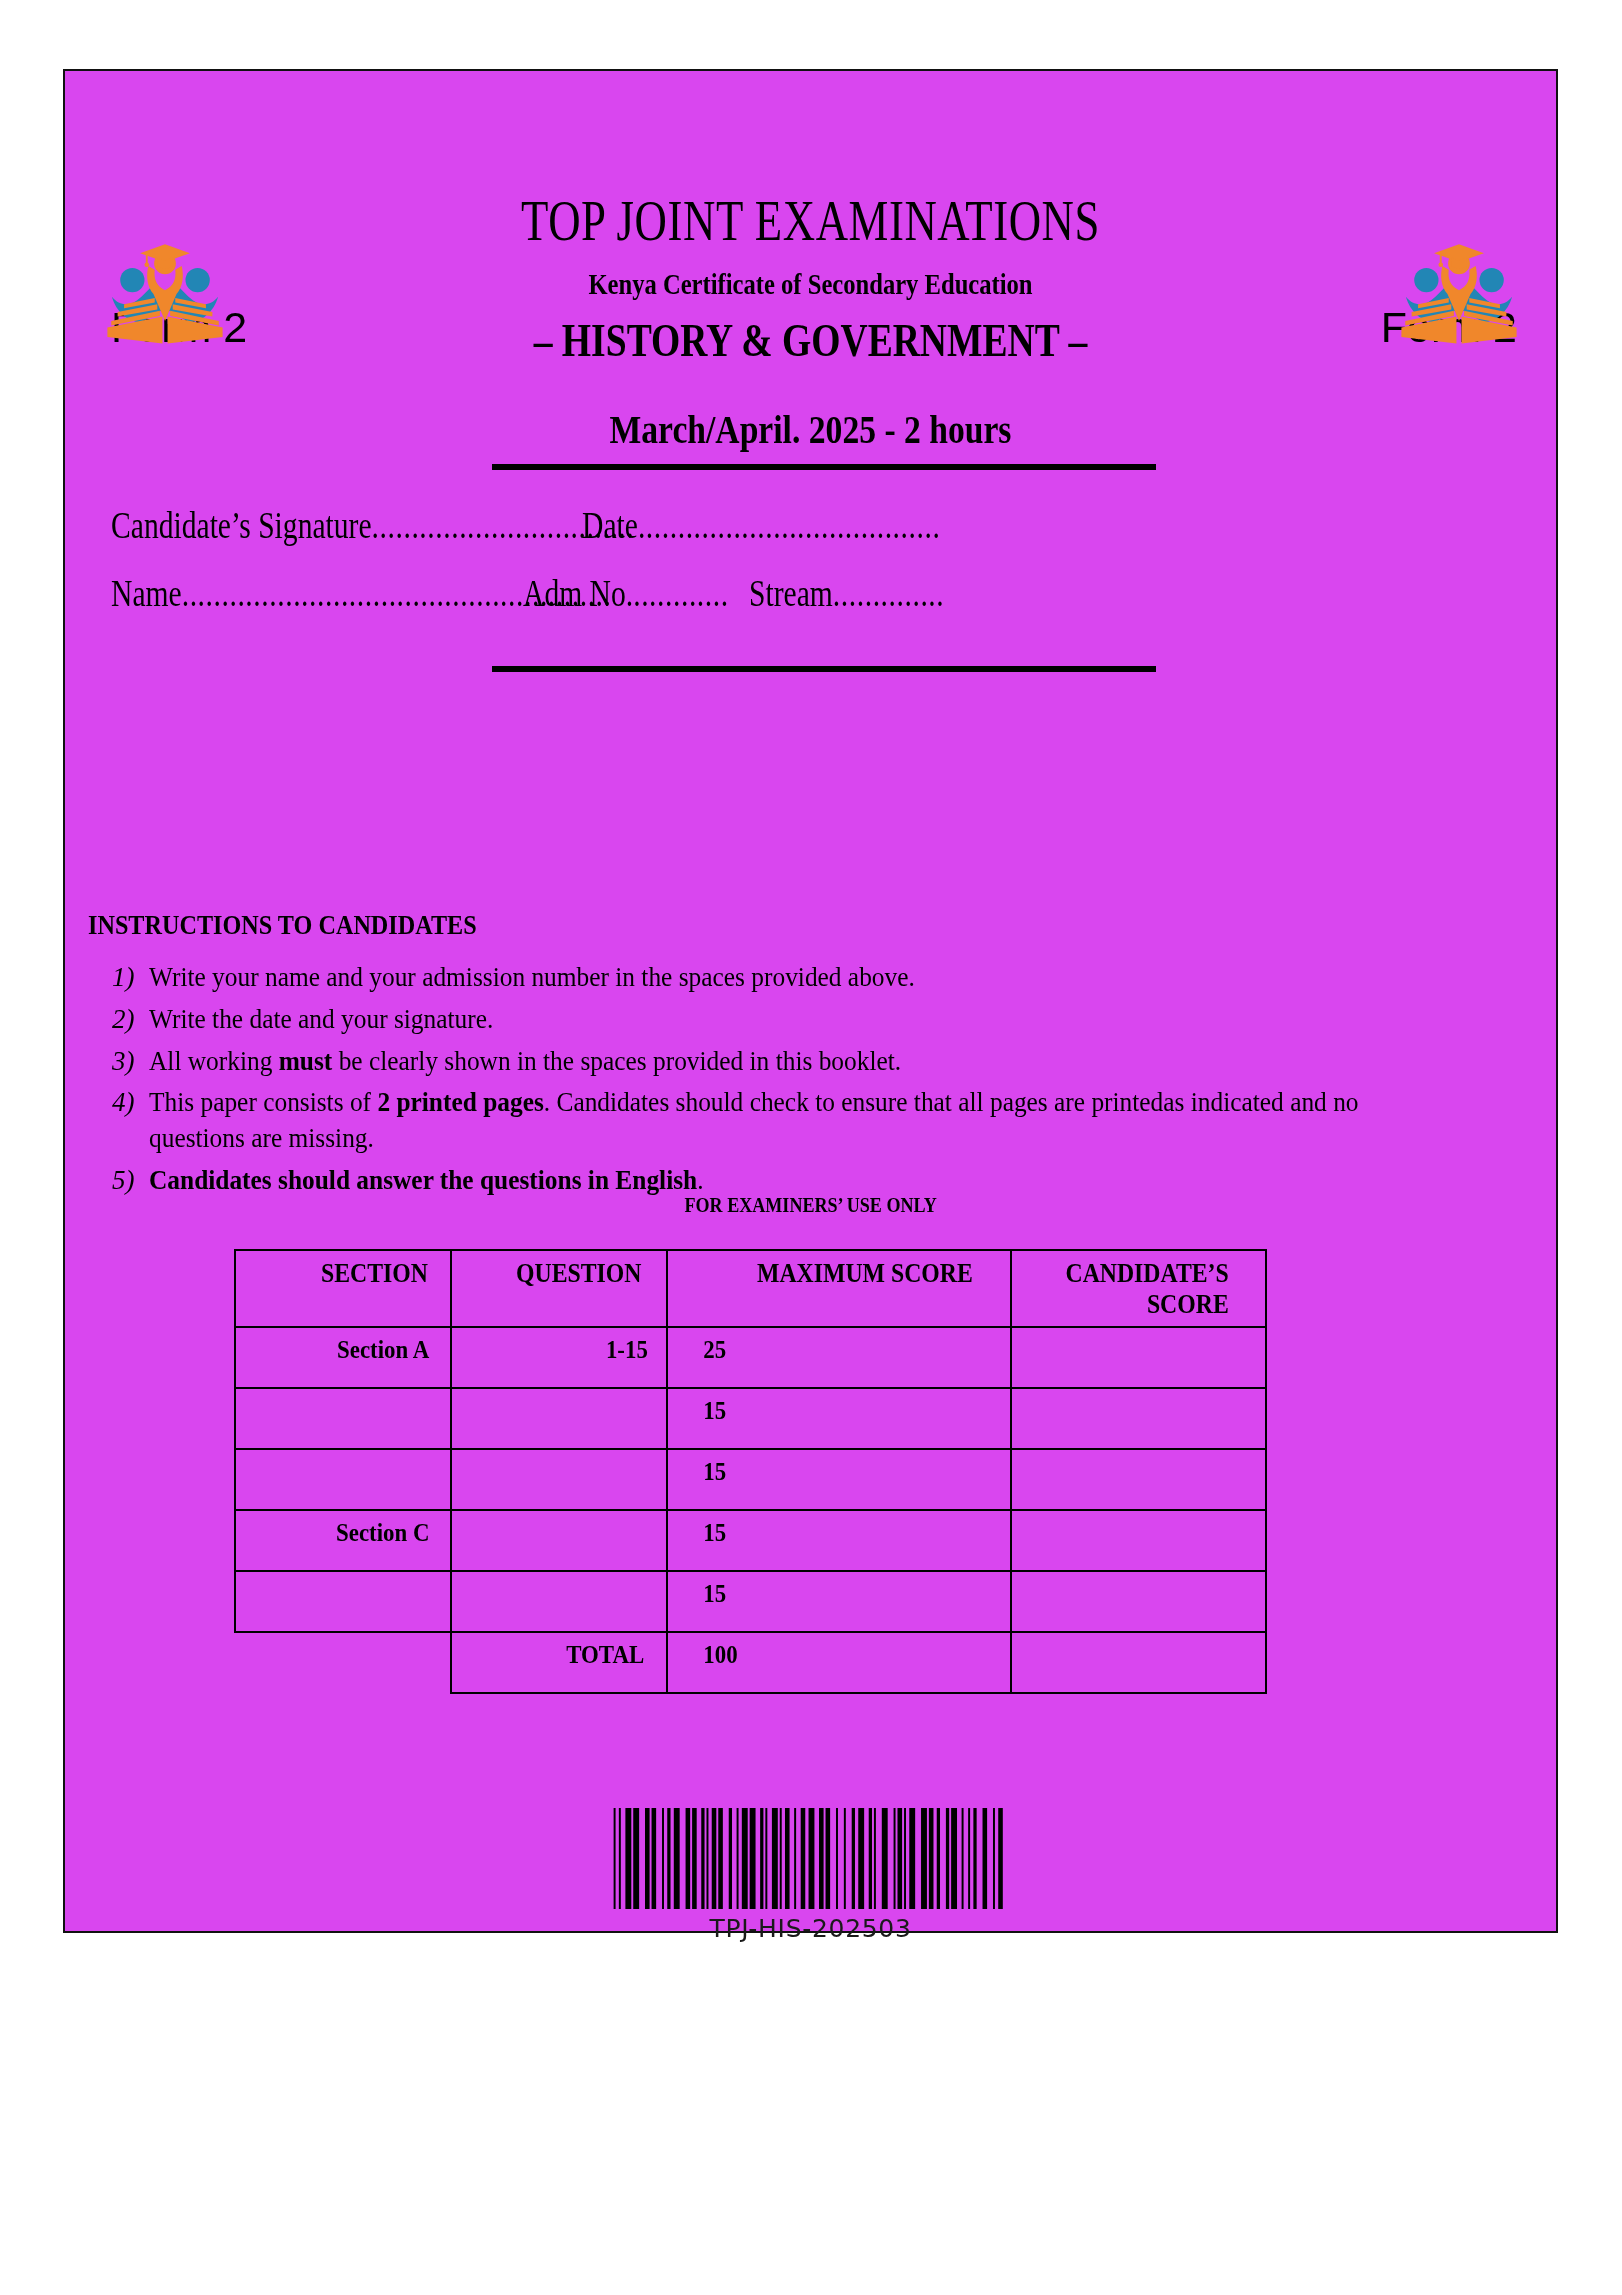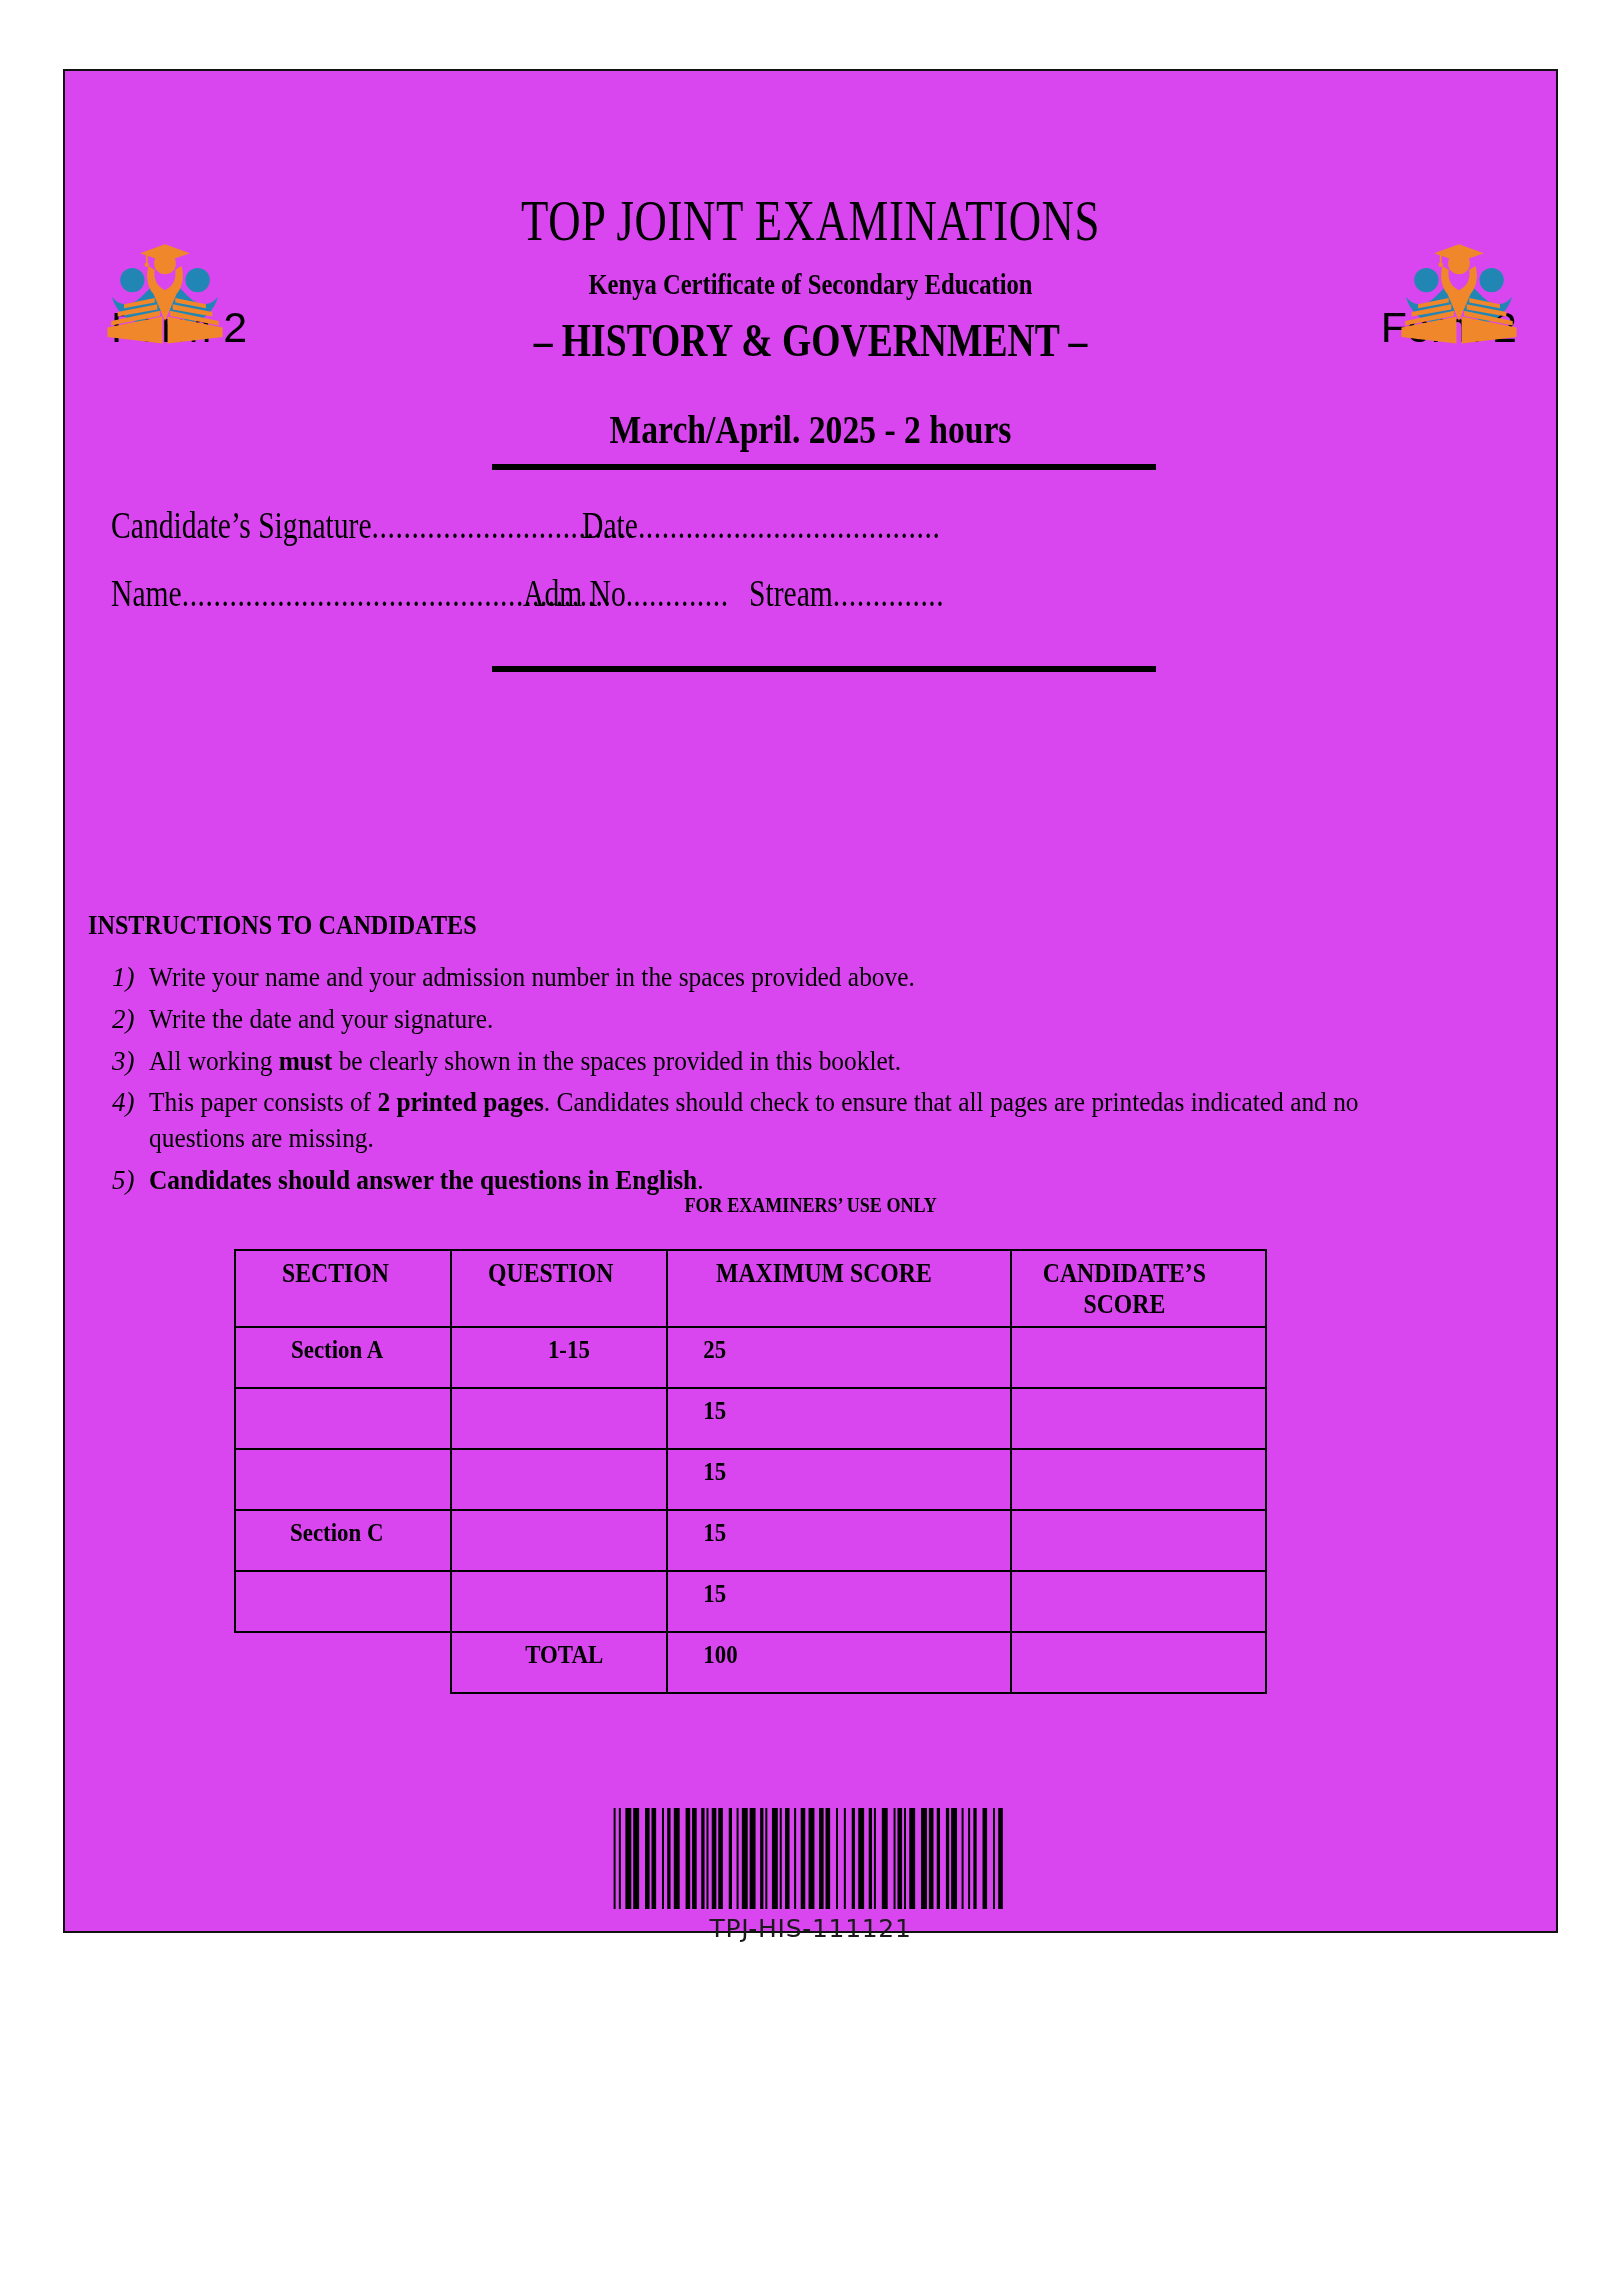--- a/index.html
+++ b/index.html
@@ -213,21 +213,21 @@
     table-layout: fixed;
     font-family: "Liberation Serif", serif;
     font-size: 26px;
     color: #000000;
   }
   #score-table td, #score-table th {
     border: 2px solid #000000;
     padding: 6.5px 7.9px;
     vertical-align: top;
     font-weight: 700;
-    text-align: center;
+    text-align: right;
     box-sizing: border-box;
   }
   #score-table th {
     font-size: 27px;
   }
   #score-table th span, #score-table td span {
     display: inline-block;
     transform: scaleX(0.88);
     transform-origin: left top;
   }
@@ -495,17 +495,17 @@
           <rect x="512" y="0" width="5" height="155" fill="#000000"></rect>
           <rect x="520" y="0" width="9" height="155" fill="#000000"></rect>
           <rect x="536" y="0" width="3" height="155" fill="#000000"></rect>
           <rect x="546" y="0" width="3" height="155" fill="#000000"></rect>
           <rect x="554" y="0" width="5" height="155" fill="#000000"></rect>
           <rect x="568" y="0" width="7" height="155" fill="#000000"></rect>
           <rect x="584" y="0" width="3" height="155" fill="#000000"></rect>
           <rect x="592" y="0" width="7" height="155" fill="#000000"></rect>
         </g>
     </svg>
-    <div id="barcode-text">TPJ-HIS-111121</div>
+    <div id="barcode-text">TPJ-HIS-202503</div>
   </div>
 
 </div>
 
 
 </body></html>

